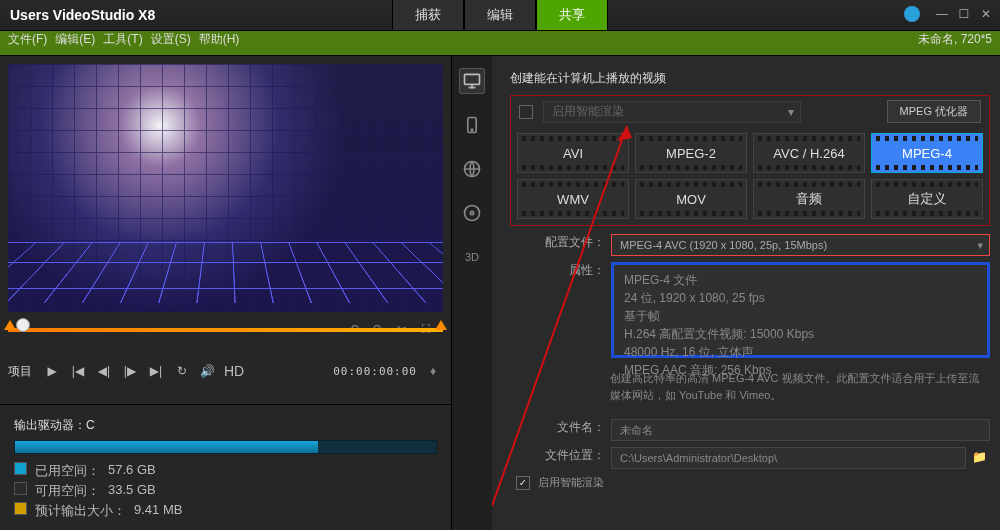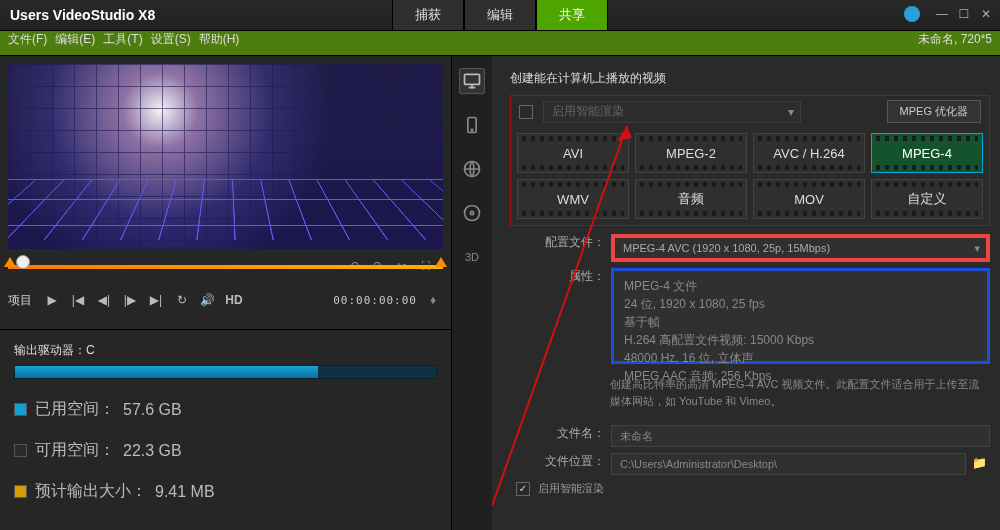--- a/index.html
+++ b/index.html
@@ -36,42 +36,42 @@
   .bubble{position:absolute;top:-2px;width:12px;height:12px;border-radius:50%;background:#eee;border:1px solid #999}
   .playbar{display:flex;align-items:center;margin:16px 8px;height:30px;gap:6px}
   .proj-lbl{color:#ccc;padding-right:4px}
   .icn{width:20px;height:20px;display:inline-flex;align-items:center;justify-content:center;color:#bbb}
   .tc{color:#ccc;letter-spacing:1px;font-family:monospace;font-size:11px}
   .playbar .spacer{flex:1}
   .editicns{position:absolute;right:8px;top:0;display:flex;gap:6px}
   .editicns .icn{width:18px;height:18px;color:#888}
   .sep{height:1px;background:#000;margin:2px 0}
   .drive{padding:10px 14px}
-  .drive-row{display:flex;align-items:center;gap:8px;margin:20px 0;font-size:16px;color:#bbb}
+  .drive-row{display:flex;gap:8px;margin:2px 0;font-size:13px;color:#bbb}
   .sw{width:11px;height:11px;border:1px solid #555}
   .bar-out{height:12px;background:#103040;border:1px solid #06222e;margin:6px 0 8px 0;position:relative}
   .bar-used{position:absolute;left:0;top:0;bottom:0;background:linear-gradient(#1aa5d8,#0b6f9a)}
   .iconcol{width:40px;background:#202020;display:flex;flex-direction:column;align-items:center;padding-top:12px;gap:18px}
   .sideicon{width:26px;height:26px;display:flex;align-items:center;justify-content:center;color:#888;border-radius:3px}
   .sideicon.sel{background:#333;color:#bbb;box-shadow:inset 0 0 0 1px #555}
   .right{flex:1;background:#2a2a2a;position:relative;overflow:hidden;padding:14px 10px 10px 18px}
   .section-title{color:#ddd;margin-bottom:8px}
   .redbox{border:1px solid #a01010;padding:0;margin-bottom:8px}
   .row-opt{display:flex;align-items:center;padding:4px 8px;gap:10px}
   .dropdown{flex:1;border:1px solid #3a3a3a;background:#2d2d2d;height:20px;display:flex;align-items:center;padding:0 8px;color:#666;position:relative;max-width:240px}
   .dropdown::after{content:"▾";position:absolute;right:6px;color:#888}
   .mpeg-btn{margin-left:auto;border:1px solid #555;background:#333;padding:3px 12px;color:#ccc;font-size:11px}
   .formats{display:flex;gap:6px;padding:6px}
   .fmt{flex:1;height:38px;background:#2f2f2f;border:1px solid #444;display:flex;align-items:center;justify-content:center;color:#ddd;font-size:13px;position:relative}
-  .fmt.sel{background:#14532d;color:#fff;border-color:#00aadd}
+  .fmt.sel{background:#3b82f6;color:#fff;border-color:#00aadd}
   .film-edge{position:absolute;left:4px;right:4px;height:5px;background-image:repeating-linear-gradient(90deg,#1a1a1a 0 4px,transparent 4px 9px)}
   .film-edge.t{top:2px}.film-edge.b{bottom:2px}
   .label-col{width:95px;text-align:right;color:#aaa;padding-right:6px;font-size:12px}
   .field-row{display:flex;align-items:flex-start;margin:6px 0}
-  .profile-dd{flex:1;border:4px solid #ef4444;background:#303030;height:20px;display:flex;align-items:center;padding:0 8px;color:#aaa;position:relative;font-size:11px}
+  .profile-dd{flex:1;border:1px solid #ef4444;background:#303030;height:20px;display:flex;align-items:center;padding:0 8px;color:#aaa;position:relative;font-size:11px}
   .profile-dd::after{content:"▾";position:absolute;right:6px;color:#888}
   .props{flex:1;border:3px solid #1d4ed8;background:#303030;padding:6px 10px;color:#888;font-size:12px;line-height:1.5;height:78px}
   .desc{color:#888;font-size:11px;padding:6px 0 10px 100px;line-height:1.5}
   .input{flex:1;border:1px solid #444;background:#303030;height:20px;padding:0 8px;color:#888;font-size:11px;display:flex;align-items:center}
   .chk-row{display:flex;align-items:center;gap:8px;margin:5px 0 0 6px;color:#999;font-size:11px}
   .chk{width:12px;height:12px;border:1px solid #666;background:#2a2a2a;display:inline-flex;align-items:center;justify-content:center;color:#ddd;font-size:10px}
   .arrow{position:absolute;pointer-events:none}
   .side-svg{width:20px;height:20px}
 </style>
 </head>
@@ -122,40 +122,40 @@
     </div>
     <div class="playbar">
       <span class="proj-lbl">项目</span>
       <span class="icn">▶</span>
       <span class="icn">|◀</span>
       <span class="icn">◀|</span>
       <span class="icn">|▶</span>
       <span class="icn">▶|</span>
       <span class="icn">↻</span>
       <span class="icn">🔊</span>
-      <span class="icn" style="font-size:12px;font-weight:bold">HD</span>
+      <span class="icn" style="font-size:14px;font-weight:normal">HD</span>
       <span class="spacer"></span>
       <span class="tc">00:00:00:00</span>
       <span class="icn" style="color:#888">♦</span>
     </div>
     <div class="sep"></div>
     <div class="drive">
       <div style="color:#ddd;margin-bottom:6px">输出驱动器：C</div>
       <div class="bar-out">
         <div class="bar-used" style="width:72%"></div>
       </div>
       <div class="drive-row">
         <span class="sw" style="background:#12a0d0"></span>
         <span>已用空间：</span>
         <span>57.6 GB</span>
       </div>
       <div class="drive-row">
         <span class="sw" style="background:#2a2a2a"></span>
         <span>可用空间：</span>
-        <span>22.3 GB</span>
+        <span>33.5 GB</span>
       </div>
       <div class="drive-row">
         <span class="sw" style="background:#cfa000"></span>
         <span>预计输出大小：</span>
         <span>9.41 MB</span>
       </div>
     </div>
   </div>
 
   <div class="iconcol">
@@ -218,26 +218,26 @@
           </div>
       </div>
       <div class="formats" style="padding-top:0">
         <div class="fmt">
             <div class="film-edge t"></div>
             <span>WMV</span>
             <div class="film-edge b"></div>
           </div>
         <div class="fmt">
             <div class="film-edge t"></div>
+            <span>MOV</span>
+            <div class="film-edge b"></div>
+          </div>
+        <div class="fmt">
+            <div class="film-edge t"></div>
             <span>音频</span>
-            <div class="film-edge b"></div>
-          </div>
-        <div class="fmt">
-            <div class="film-edge t"></div>
-            <span>MOV</span>
             <div class="film-edge b"></div>
           </div>
         <div class="fmt">
             <div class="film-edge t"></div>
             <span>自定义</span>
             <div class="film-edge b"></div>
           </div>
       </div>
     </div>
 

